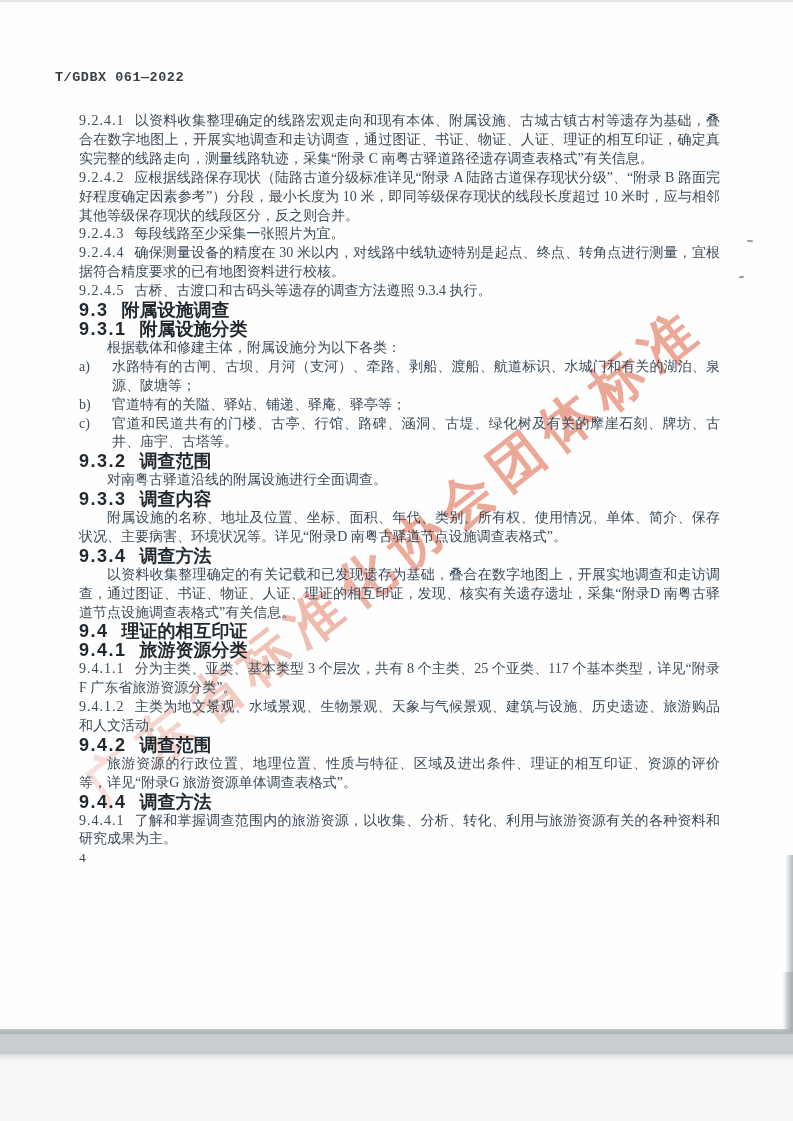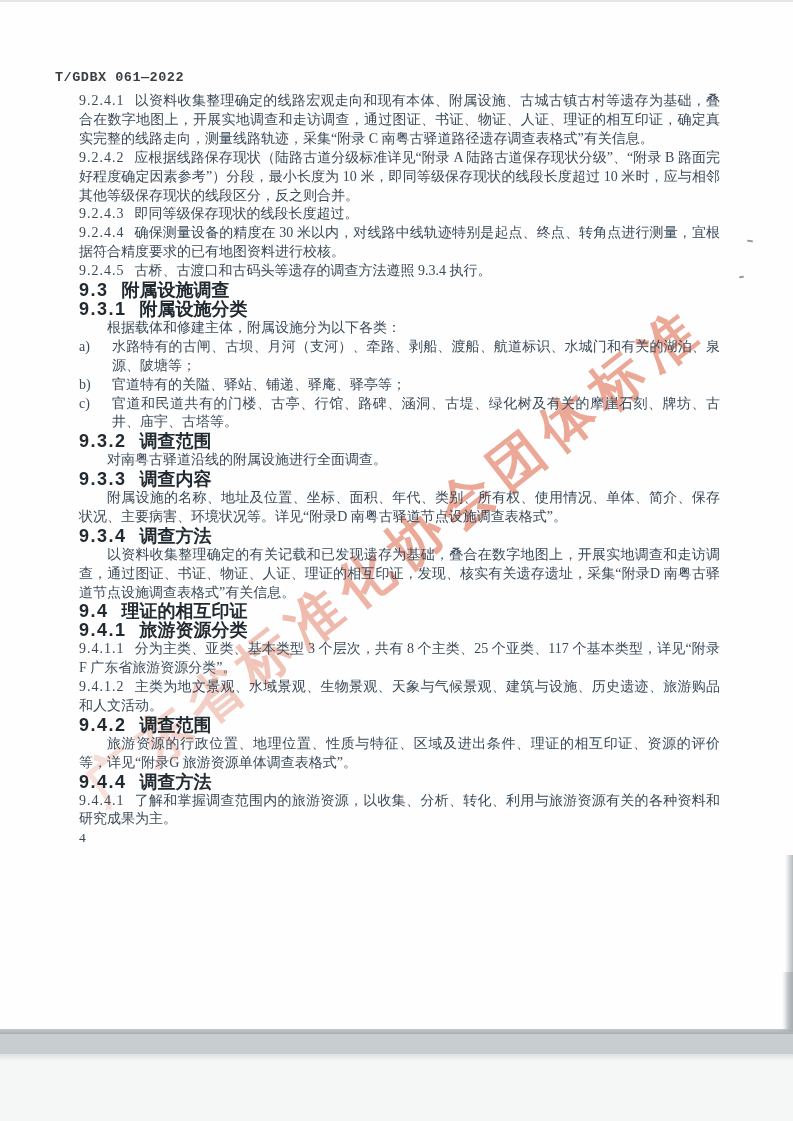--- a/index.html
+++ b/index.html
@@ -16,21 +16,21 @@
     position:absolute;left:0;top:0;width:793px;height:2px;
     background:#e4e6e7;
   }
   .doc-code{
     position:absolute;left:55px;top:70px;
     font-family:"Liberation Mono",monospace;
     font-size:13.5px;letter-spacing:.5px;color:#3a3f44;
     font-weight:bold;
   }
   .content{
-    position:absolute;left:79px;top:92px;width:641px;
+    position:absolute;left:79px;top:112px;width:641px;
     font-size:14px;line-height:18.9px;color:#3b4a59;
     text-align:justify;
   }
   .content p,.content h2,.content div{margin:0;padding:0;}
   .clause{margin:0;}
   .clause .num{letter-spacing:1px;margin-right:10px;white-space:nowrap;}
   .h{
     font-family:"Liberation Sans",sans-serif;
     font-size:18px;font-weight:bold;color:#222a31;
     margin:6px 0 3px;line-height:18.9px;text-align:left;
@@ -86,21 +86,21 @@
   <div class="scan-top-line"></div>
 
   <div class="doc-code">T/GDBX 061—2022</div>
 
   <div class="watermark">广东省标准化协会团体标准</div>
 
   <div class="content" id="doc-content">
 
   <p class="clause"><span class="num">9.2.4.1</span><span>以资料收集整理确定的线路宏观走向和现有本体、附属设施、古城古镇古村等遗存为基础，叠合在数字地图上，开展实地调查和走访调查，通过图证、书证、物证、人证、理证的相互印证，确定真实完整的线路走向，测量线路轨迹，采集“附录 C 南粤古驿道路径遗存调查表格式”有关信息。</span></p>
       <p class="clause"><span class="num">9.2.4.2</span><span>应根据线路保存现状（陆路古道分级标准详见“附录 A 陆路古道保存现状分级”、“附录 B 路面完好程度确定因素参考”）分段，最小长度为 10 米，即同等级保存现状的线段长度超过 10 米时，应与相邻其他等级保存现状的线段区分，反之则合并。</span></p>
-      <p class="clause"><span class="num">9.2.4.3</span><span>即同等级保存现状的线段长度超过。</span></p>
+      <p class="clause"><span class="num">9.2.4.3</span><span>每段线路至少采集一张照片为宜。</span></p>
       <p class="clause"><span class="num">9.2.4.4</span><span>确保测量设备的精度在 30 米以内，对线路中线轨迹特别是起点、终点、转角点进行测量，宜根据符合精度要求的已有地图资料进行校核。</span></p>
       <p class="clause"><span class="num">9.2.4.5</span><span>古桥、古渡口和古码头等遗存的调查方法遵照 9.3.4 执行。</span></p>
       <h2 class="h"><span class="num">9.3</span><span>附属设施调查</span></h2>
       <h2 class="h"><span class="num">9.3.1</span><span>附属设施分类</span></h2>
       <p class="para">根据载体和修建主体，附属设施分为以下各类：</p>
       <div class="li">
         <span class="marker">a)</span>
         <span class="li-text">水路特有的古闸、古坝、月河（支河）、牵路、剥船、渡船、航道标识、水城门和有关的湖泊、泉源、陂塘等；</span>
       </div>
       <div class="li">

